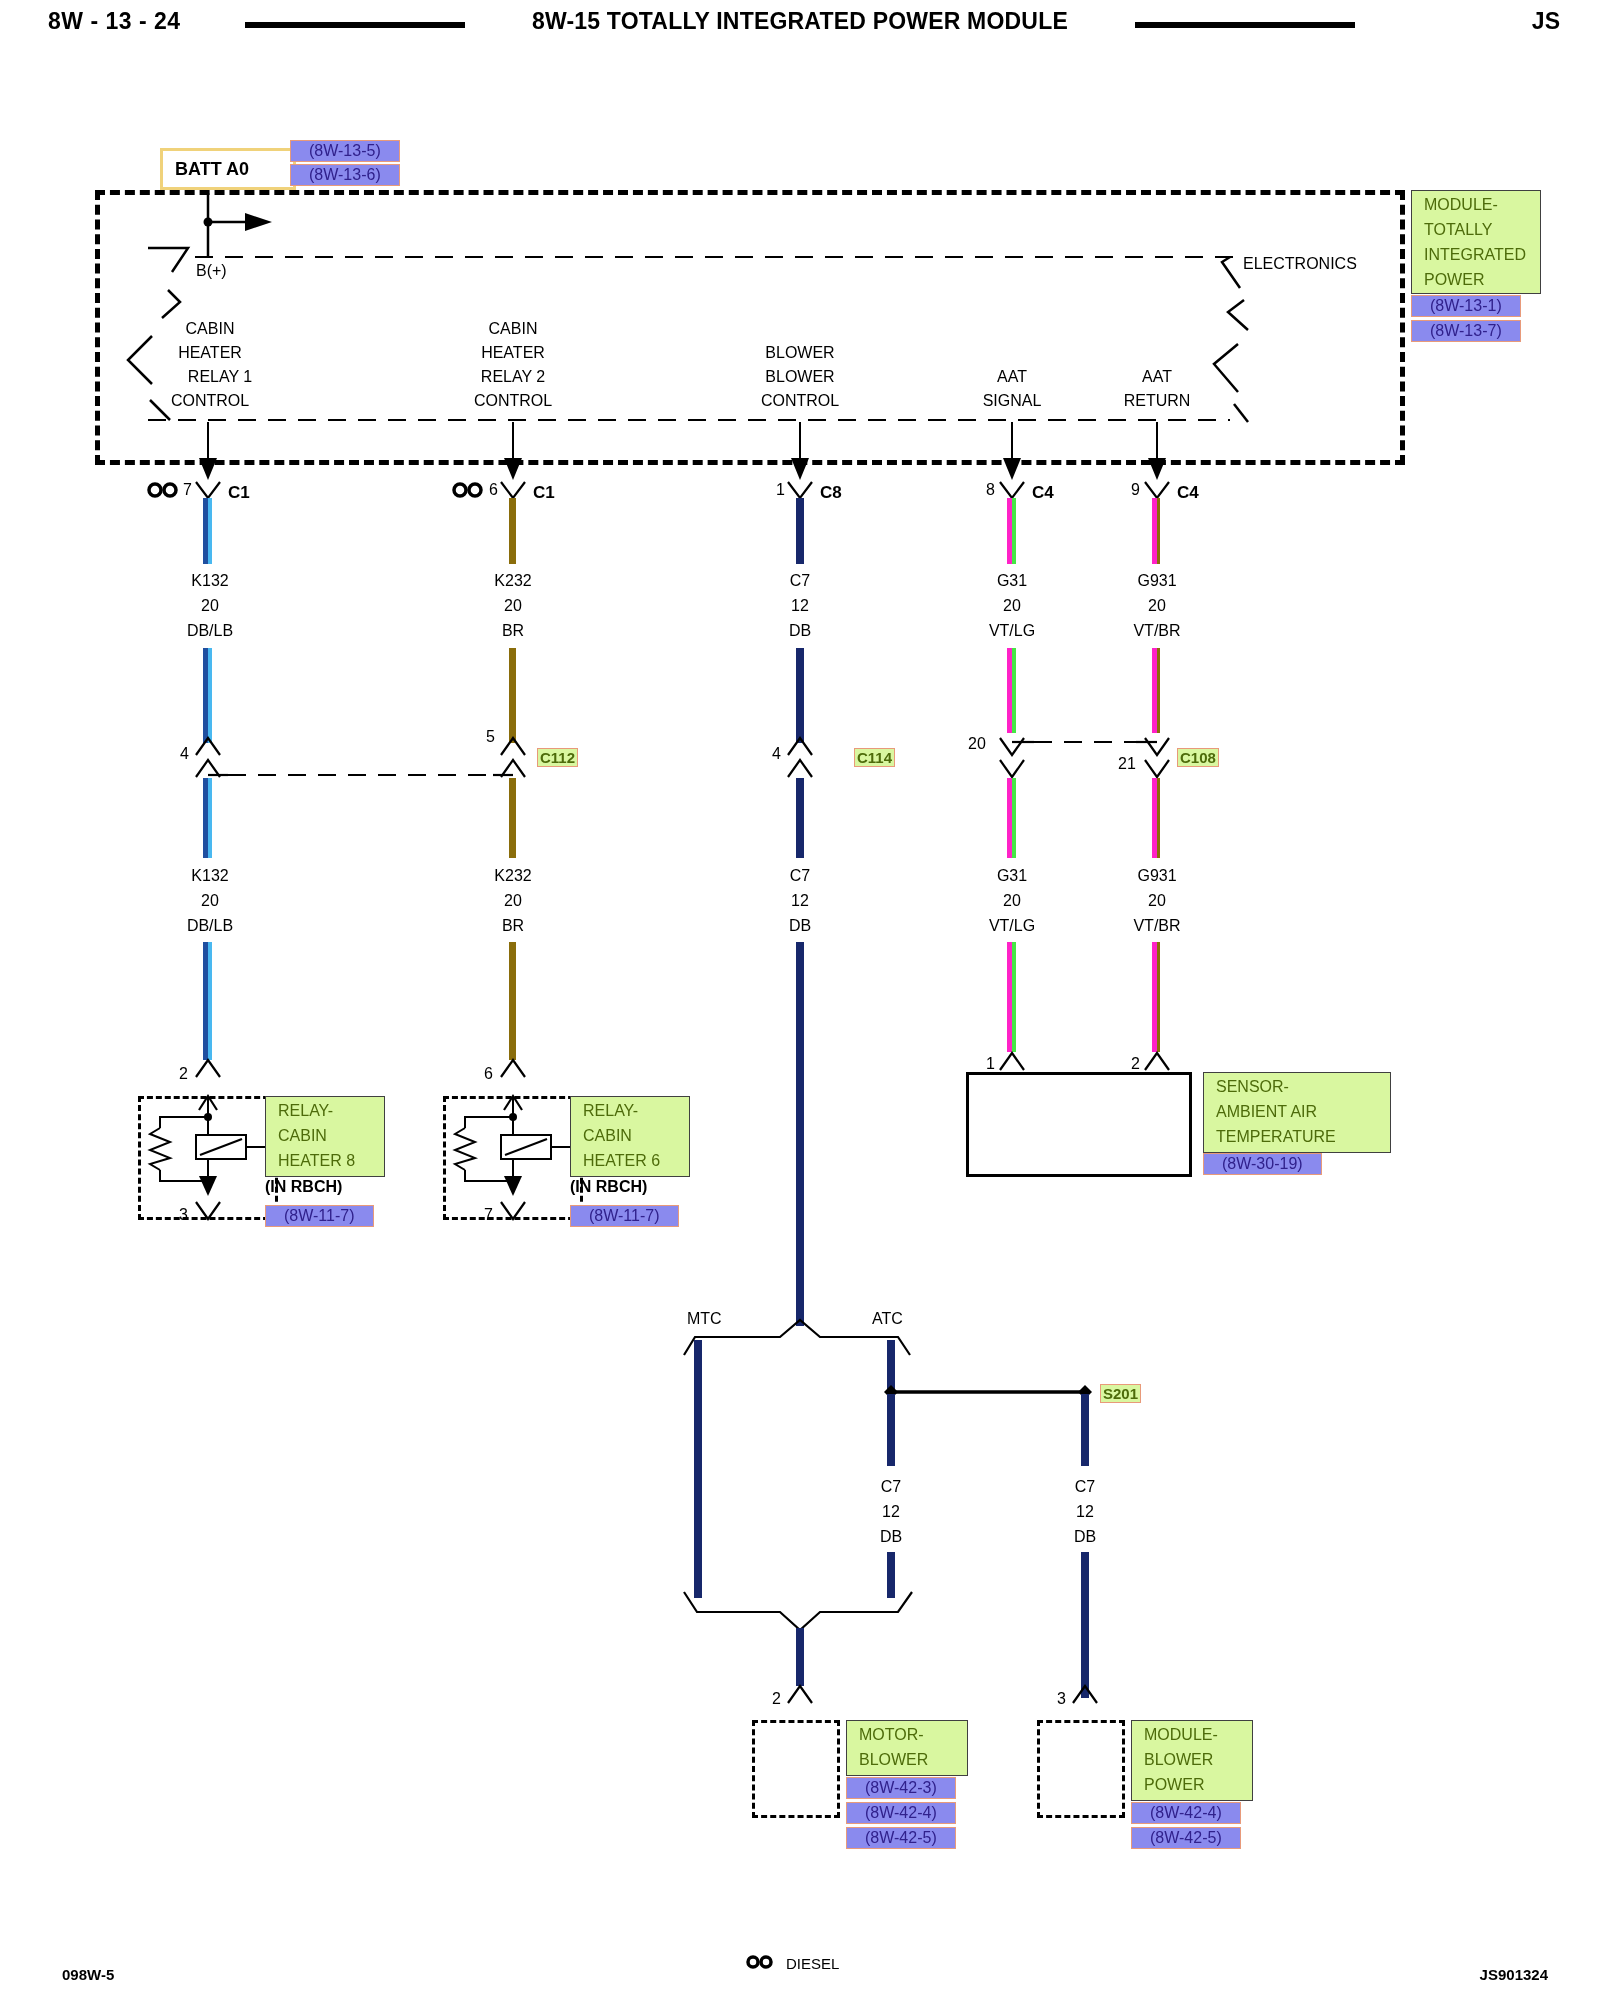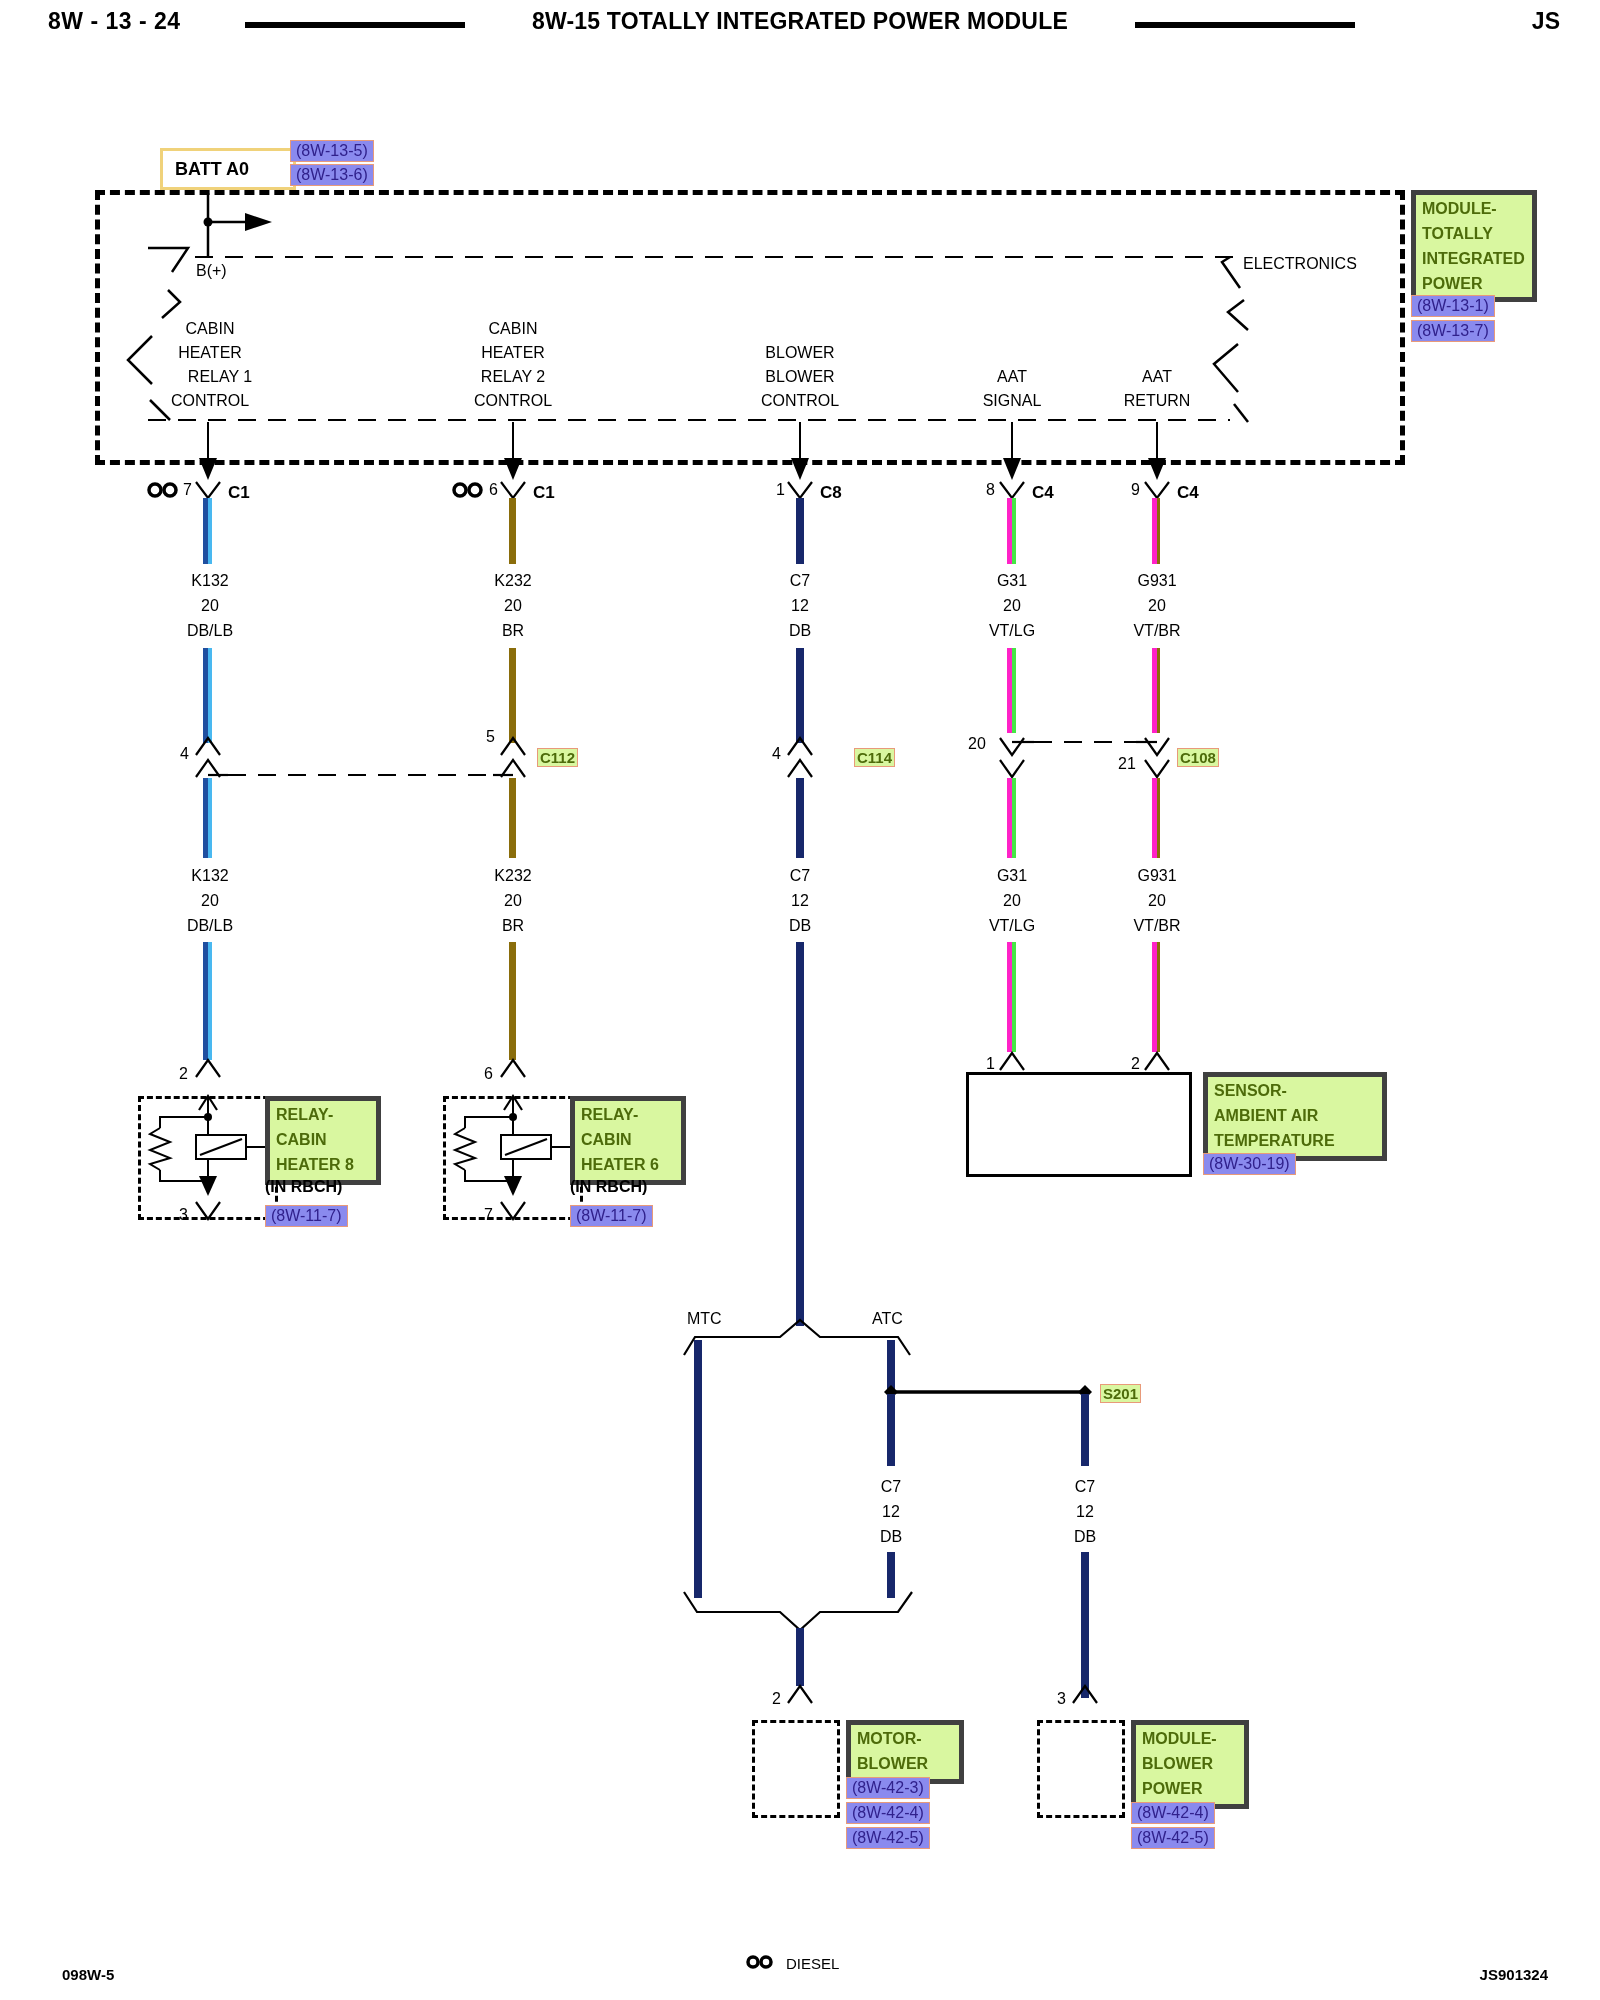--- a/index.html
+++ b/index.html
@@ -23,28 +23,28 @@
   #foot-diesel{position:absolute;left:742px;top:1955px;font-size:15px;}
   #foot-diesel-dots{position:absolute;left:745px;top:1952px;}
 
   
   .t{position:absolute;font-size:16px;white-space:nowrap;}
   .tc{position:absolute;font-size:16px;white-space:nowrap;transform:translateX(-50%);text-align:center;}
   .tb{font-weight:bold;}
 
   
   .lbl-green{
-    position:absolute;background:#d9f7a0;border:5px solid #404040;
-    color:#4d6b0a;font-weight:bold;font-size:16px;line-height:25px;
-    padding:1px 6px;white-space:nowrap;
+    position:absolute;background:#d9f7a0;border:1px solid #404040;
+    color:#4d6b0a;font-weight:normal;font-size:16px;line-height:25px;
+    padding:1px 12px;white-space:nowrap;
   }
   .lbl-ref{
     position:absolute;background:#8a8aee;border:1px solid #e89a7a;
     color:#30218c;font-weight:normal;font-size:16px;line-height:20px;
-    padding:0 5px;white-space:nowrap;
+    padding:0 18px;white-space:nowrap;
   }
   .lbl-conn{
     position:absolute;background:#d9f7a0;border:1px solid #e89a7a;
     color:#4d6b0a;font-weight:bold;font-size:15px;line-height:17px;
     padding:0 2px;white-space:nowrap;
   }
   .lbl-batt{
     position:absolute;border:3px solid #f0d27a;background:#fff;
     font-weight:bold;font-size:18px;color:#000;
     display:flex;align-items:center;padding-left:12px;

